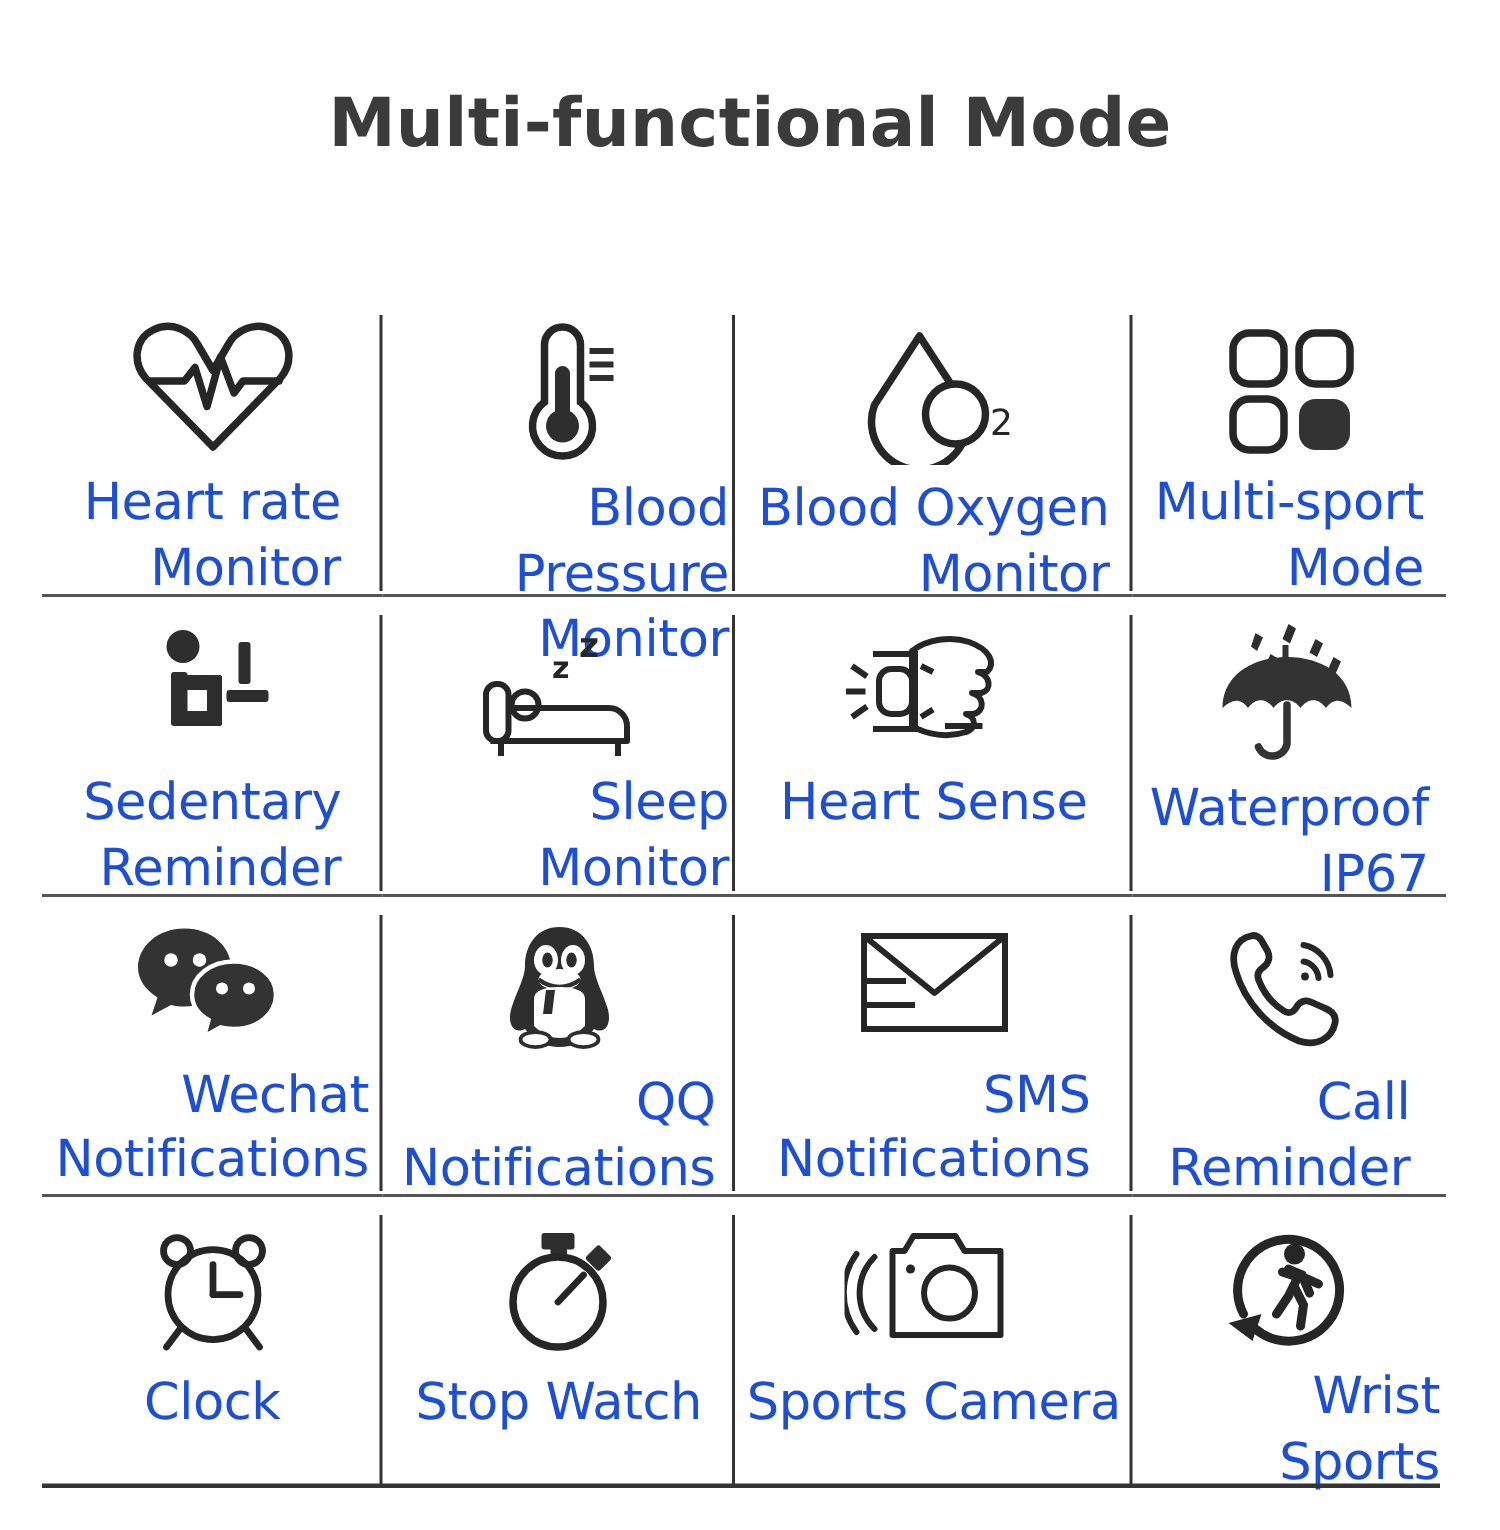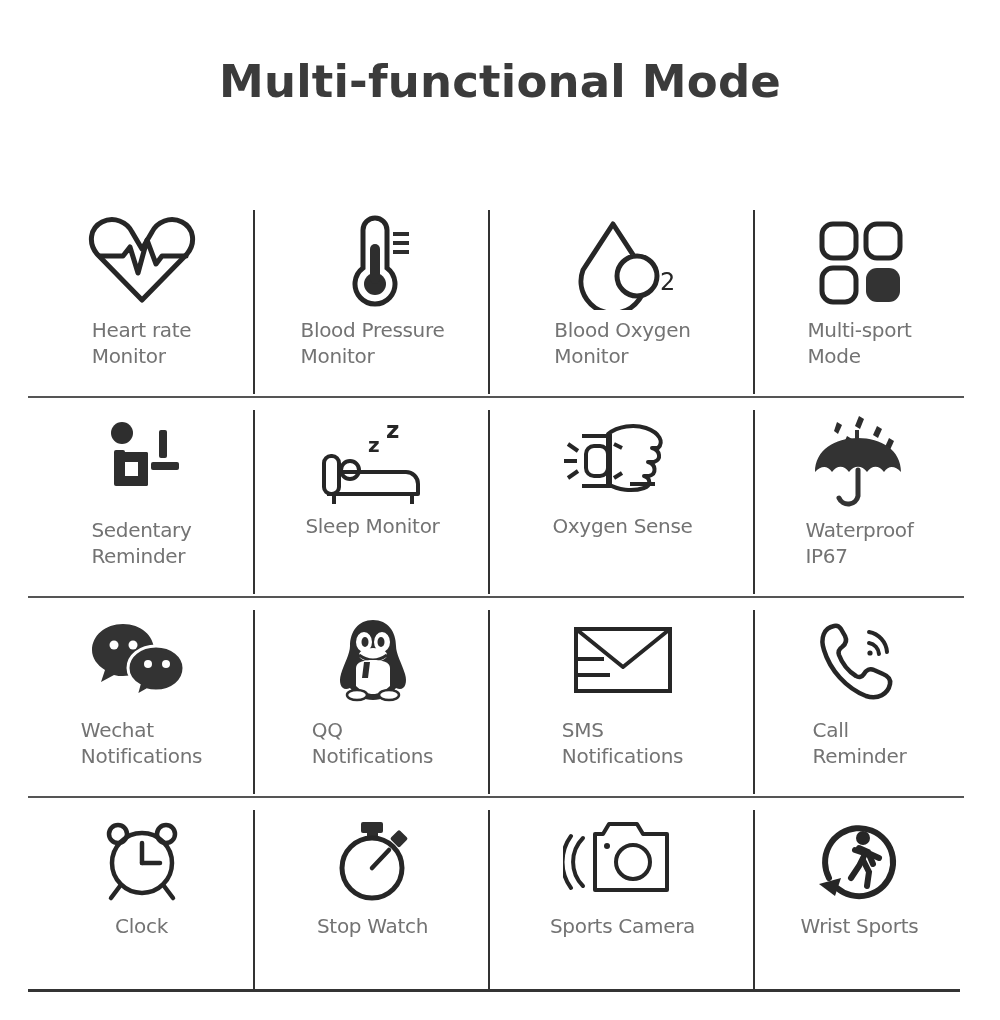--- a/index.html
+++ b/index.html
@@ -77,24 +77,24 @@
   .cell.hsep.first-col::before { left: 0; }
 
   .icon-wrap {
     height: 96px;
     display: flex;
     align-items: center;
     justify-content: center;
   }
   .label {
     margin-top: 8px;
-    text-align: left;
-    font-size: 20px;
+    text-align: right;
+    font-size: 34px;
     line-height: 1.28;
-    color: #737373;
+    color: #1d4ed8;
     font-family: "DejaVu Sans", sans-serif;
     letter-spacing: -0.3px;
     white-space: pre-line;
     padding: 0 4px;
   }
   .label.single { margin-top: 4px; }
 
   
   .bottom-rule {
     position: absolute;
@@ -206,21 +206,21 @@
           <line x1="78" y1="68" x2="103" y2="68" stroke="#262626" stroke-width="4"></line>
           <path d="M30 20 L58 20 L58 70 L30 70" fill="none" stroke="#262626" stroke-width="4"></path>
           <rect x="34" y="30" width="22" height="30" rx="8" fill="none" stroke="#262626" stroke-width="4"></rect>
           <line x1="16" y1="28" x2="26" y2="35" stroke="#262626" stroke-width="4"></line>
           <line x1="12" y1="45" x2="25" y2="45" stroke="#262626" stroke-width="4"></line>
           <line x1="16" y1="62" x2="26" y2="55" stroke="#262626" stroke-width="4"></line>
           <line x1="62" y1="28" x2="70" y2="32" stroke="#262626" stroke-width="4"></line>
           <line x1="62" y1="62" x2="70" y2="57" stroke="#262626" stroke-width="4"></line>
         </svg>
       </div>
-      <div class="label single">Oxygen Sense</div>
+      <div class="label single">Heart Sense</div>
     </div>
 
     <div class="cell hsep">
       <div class="icon-wrap">
         <svg width="118" height="96" viewBox="0 0 118 96">
           <g fill="#2e2e2e">
             <path d="M36 8 l5 3 -4 9 -4 -3 Z"></path>
             <path d="M58 2 l5 3 -4 10 -5 -3 Z"></path>
             <path d="M76 12 l5 3 -4 9 -5 -3 Z"></path>
             <path d="M46 22 l5 3 -4 9 -5 -3 Z"></path>

